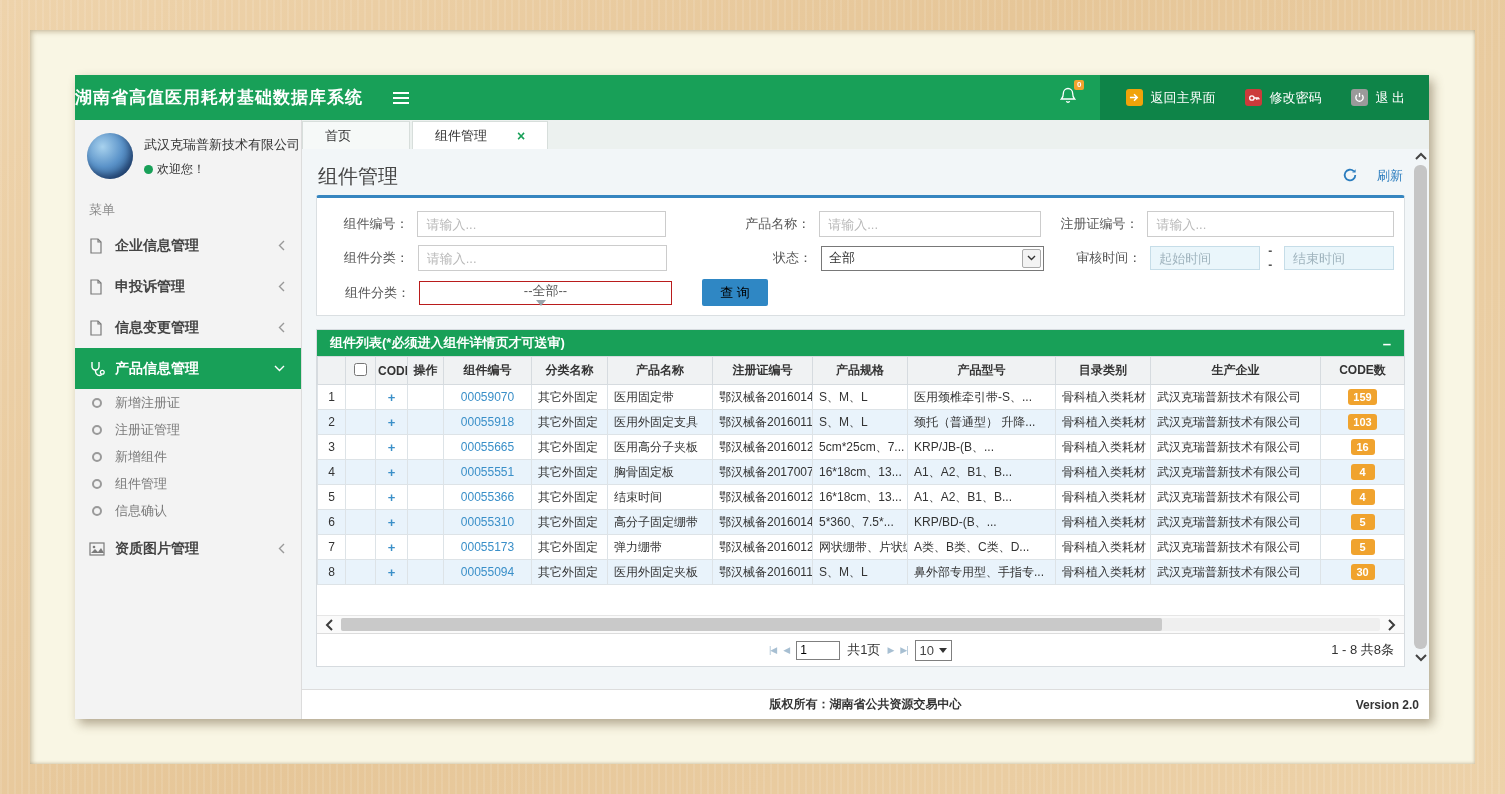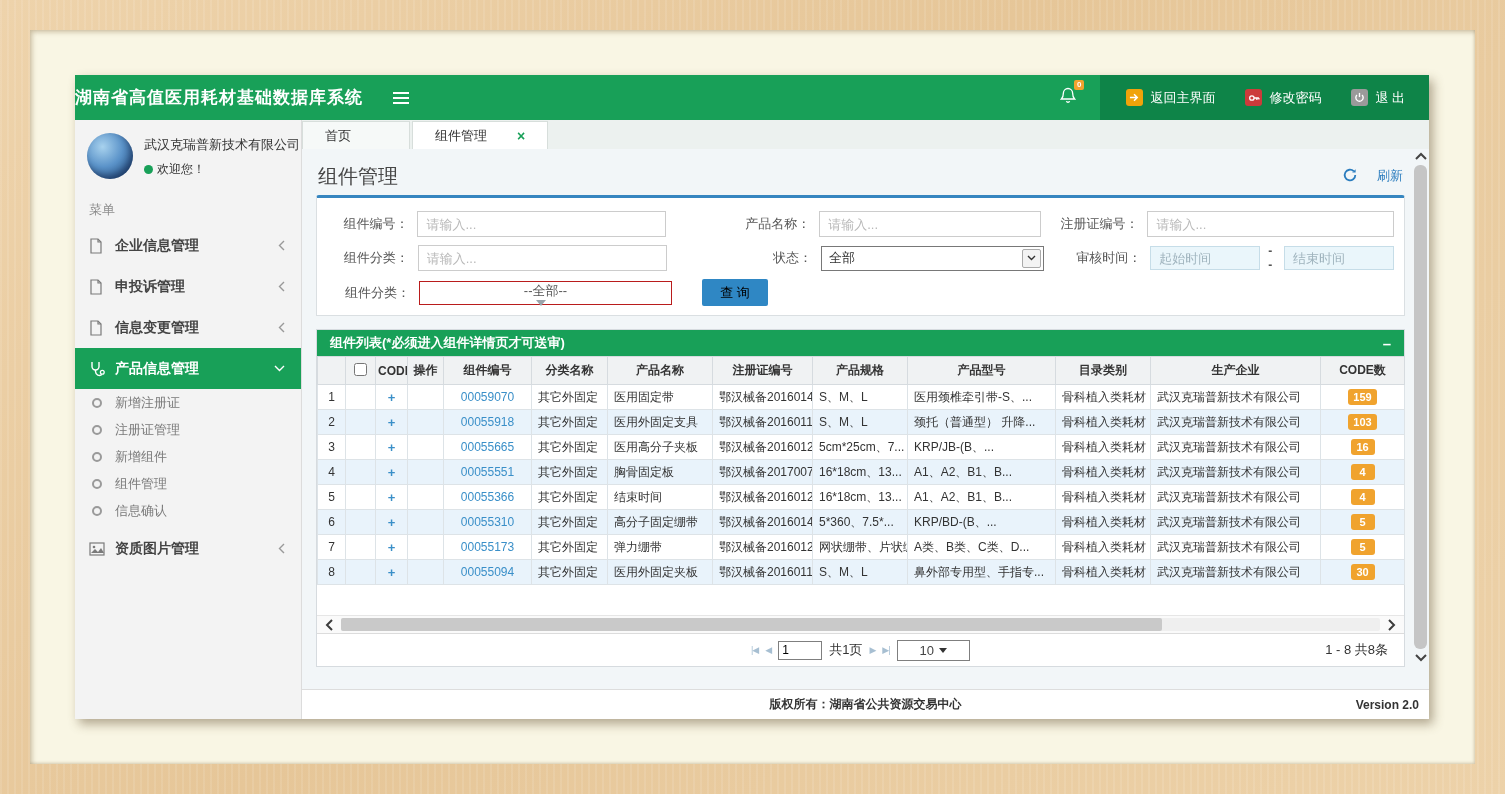--- a/index.html
+++ b/index.html
@@ -116,25 +116,25 @@
   .harrow { width:24px; display:flex; align-items:center; justify-content:center; color:#3c3c3c; }
   .htrack { flex:1; height:13px; background:#efefef; position:relative; border-radius:2px; }
   .hthumb { position:absolute; left:0; top:0; height:13px; width:79%; background:#c9c9c9; border-radius:2px; }
 
   .pager { height:33px; border-top:1px solid #dcdcdc; display:flex; align-items:center; position:relative;
     font-size:12px; color:#444; }
   .pager-center { margin:0 auto; display:flex; align-items:center; gap:7px; }
   .picon { color:#a7bfd2; font-size:9px; letter-spacing:-1px; cursor:pointer; user-select:none; }
   .pinput { width:44px; height:19px; border:1px solid #7f7f7f; font-size:12px; padding:0 3px; }
   .ptext { font-size:13px; color:#333; }
-  .psel { border:1px solid #7f7f7f; height:21px; display:flex; align-items:center; padding:0 22px; gap:5px;
+  .psel { border:1px solid #7f7f7f; height:21px; display:flex; align-items:center; padding:0 4px; gap:5px;
     background:#fff; cursor:pointer; font-size:13px; }
   .psel .tri { width:0; height:0; border-left:4px solid transparent; border-right:4px solid transparent;
     border-top:5px solid #333; }
-  .pager-range { position:absolute; right:16px; font-size:13px; color:#333; }
+  .pager-range { position:absolute; right:10px; font-size:13px; color:#333; }
 
   .footer { height:30px; background:#fff; border-top:1px solid #ddd; display:flex; align-items:center;
     position:relative; flex:none; }
   .copyright { margin:0 auto; font-size:12px; font-weight:bold; color:#333; }
   .version { position:absolute; right:10px; font-size:12px; font-weight:bold; color:#333; }
 </style>
 </head>
 <body>
 
 <div class="matte"></div>

